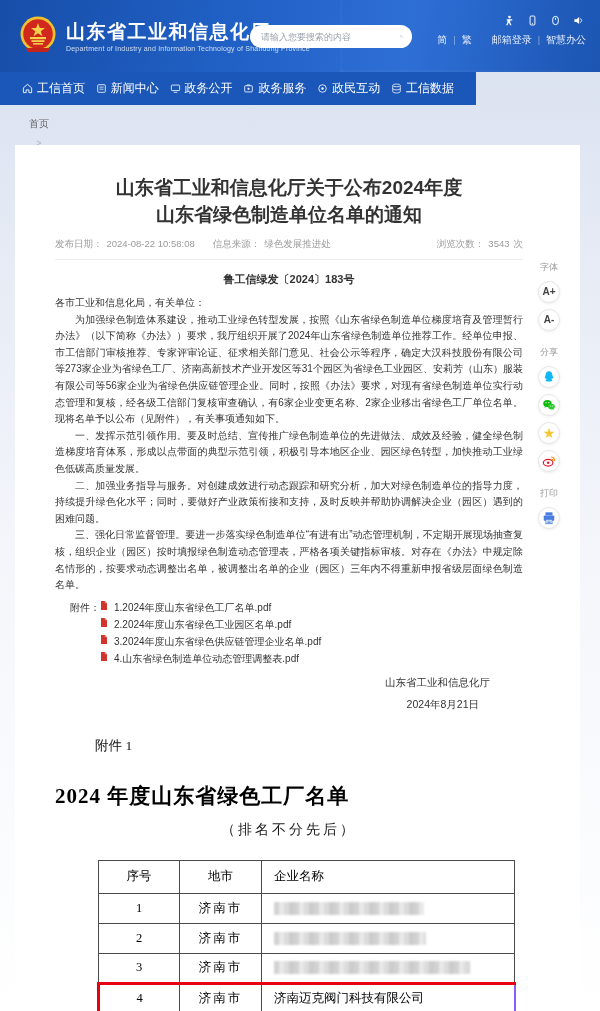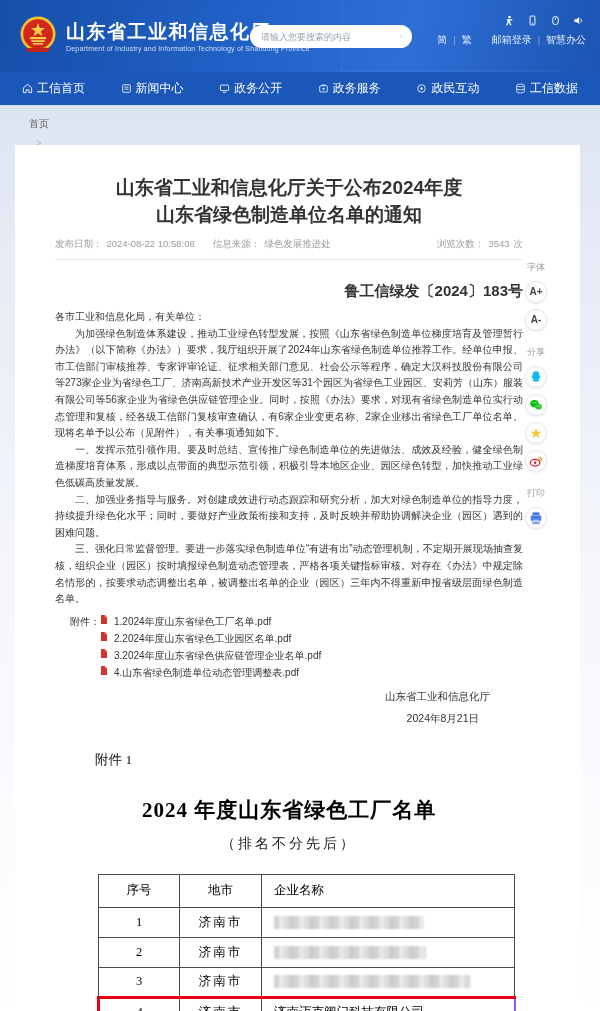--- a/index.html
+++ b/index.html
@@ -39,21 +39,21 @@
   .search-box input::placeholder{ color:#9aa3ad; }
 
   .header-right{ position:absolute; right:14px; top:15px; }
   .hdr-icon-row{ display:flex; justify-content:flex-end; gap:12px; margin-bottom:7px; padding-right:2px; }
   .hdr-icon-row svg{ display:block; }
   .hdr-link-row{ display:flex; align-items:center; gap:6px; color:#eaf1ff; font-size:10px; }
   .hdr-sep{ color:rgba(255,255,255,.45); font-size:9px; }
 
   
   .main-nav{
-    position:absolute; top:72px; left:0; width:600px; height:33px;
+    position:absolute; top:72px; left:0; width:476px; height:33px;
     background:#1b57b8; display:flex; align-items:center; justify-content:space-between;
     padding:0 22px;
   }
   .nav-item{ display:flex; align-items:center; gap:4px; color:#fff; font-size:12px; cursor:pointer; white-space:nowrap; }
   .nav-item svg{ display:block; opacity:.92; }
 
   
   .breadcrumb{ position:absolute; top:117px; left:19px; display:flex; align-items:center; gap:7px; font-size:10px; color:#666;flex-direction:column; }
   .crumb-sep{ color:#a9b0bb; font-size:9px; }
 
@@ -61,61 +61,61 @@
   .card{
     position:absolute; left:15px; top:145px; width:565px; height:866px;
     background:#fff; padding:29px 57px 0 40px;
   }
   .article-title{ margin:0; text-align:center; font-size:19px; line-height:27px; font-weight:bold; color:#333; }
   .meta-row{ display:flex; justify-content:space-between; margin-top:10px; font-size:9.5px; color:#9b9b9b; }
   .meta-left span{ margin-right:4px; }
   .meta-left .gap{ margin-left:14px; }
   .meta-views span{ margin-left:4px; }
   .meta-divider{ border:none; border-top:1px solid #ececec; margin:8px 0 0 0; }
-  .doc-number{ text-align:right; font-size:15px; font-weight:bold; color:#333; margin-top:22px; }
+  .doc-number{ text-align:center; font-size:11px; font-weight:bold; color:#333; margin-top:12px; }
 
   .body-text{ margin-top:8px; font-size:10px; line-height:16.6px; color:#333; text-align:justify; }
   .body-text p{ margin:0; text-indent:2em; }
   .body-text p.salutation{ text-indent:0; }
 
   .attachments{ display:flex; margin-top:5px; margin-left:15px; font-size:10px; color:#333; line-height:17px; }
   .attach-label{ flex:none; }
   .attach-list{ list-style:none; margin:0; padding:0; }
   .attach-item{ display:flex; align-items:center; gap:6px; cursor:pointer; }
   .attach-item svg{ flex:none; margin-top:-4px; }
 
   .signature{ margin-top:9px; font-size:10.5px; color:#333; text-align:right; }
   .sig-org{ padding-right:33px; }
   .sig-date{ padding-right:44px; margin-top:8px; }
 
   
   .serif{ font-family:"Liberation Serif","DejaVu Serif",serif; }
   .annex-label{ margin:25px 0 0 40px; font-size:13.5px; font-weight:normal; color:#111; }
-  .annex-title{ margin-top:27px; text-align:center; font-size:21px; font-weight:bold; color:#000; letter-spacing:1px; }
+  .annex-title{ margin-top:27px; font-size:21px; font-weight:bold; color:#000; letter-spacing:1px; }
   .annex-sub{ margin-top:11px; text-align:center; font-size:14px; color:#1a1a1a; letter-spacing:3px; }
 
   .annex-table{ border-collapse:collapse; margin:21px 0 0 42px; color:#000; }
   .annex-table th,.annex-table td{ border:1px solid #4a4a4a; padding:0; }
   .annex-table th{ height:33px; font-weight:normal; font-size:12.5px; }
   .annex-table td{ height:30px; font-size:12.5px; }
   .col-seq{ width:81px; text-align:center; }
   .col-city{ width:82px; text-align:center; letter-spacing:2px; }
   .col-comp{ width:253px; text-align:left; padding-left:12px !important; }
   .redacted{
     height:13px; border-radius:1px; opacity:.85;
     background:repeating-linear-gradient(90deg,#cbcbcb 0 5px,#e5e5e5 5px 10px,#d6d6d6 10px 15px,#c3c3c3 15px 20px);
     filter:blur(1.3px);
   }
   .hl-row td{ border-top:3px solid #e60012; border-bottom:3px solid #e60012; }
   td.hl-l{ border-left:3px solid #e60012; }
   td.hl-r{ border-right:2px solid #8b5cf6; }
 
   
   .float-tools{
-    position:absolute; left:520px; top:258px; width:32px;
+    position:absolute; left:533px; top:258px; width:32px;
     display:flex; flex-direction:column; align-items:center;justify-content:flex-end;
   }
   .tool-label{ font-size:9px; color:#9b9b9b; margin:3px 0 4px; }
   .tool-label.mt{ margin-top:12px; }
   .tool-btn{
     width:22px; height:22px; border-radius:50%; background:#fff;
     border:1px solid #e7e7e7; box-shadow:0 1px 3px rgba(0,0,0,.07);
     display:flex; align-items:center; justify-content:center;
     margin:3px 0; cursor:pointer;
   }

